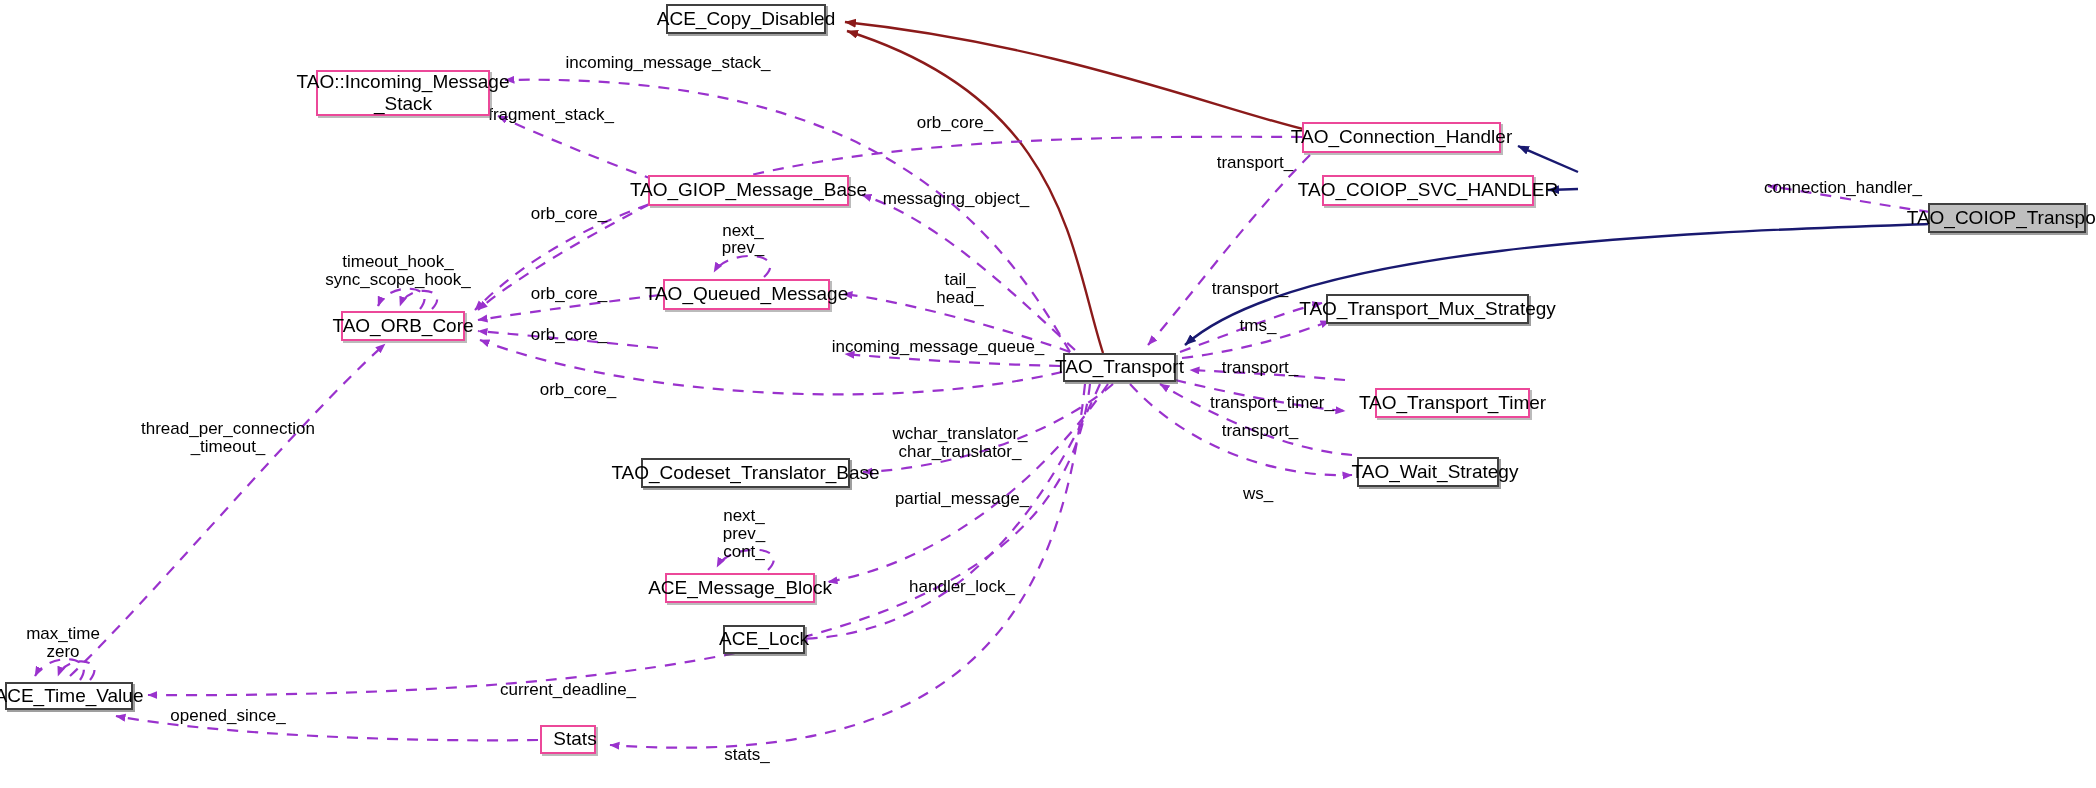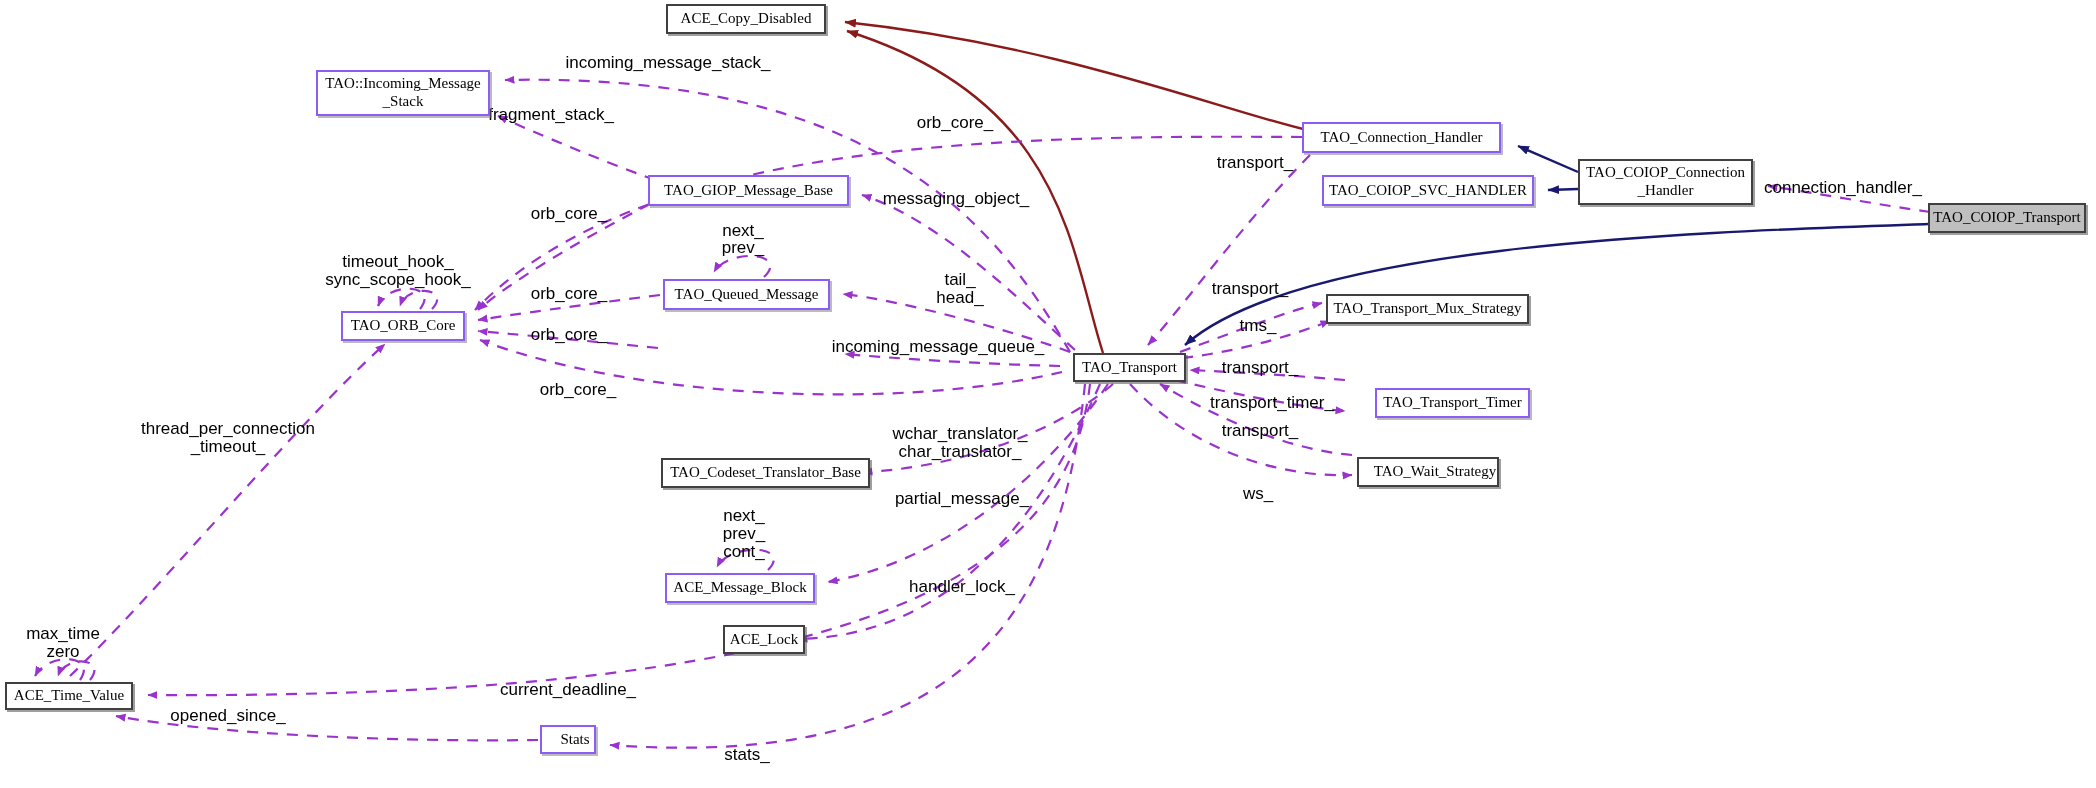--- a/index.html
+++ b/index.html
@@ -46,34 +46,34 @@
     fill: #000000;
     dominant-baseline: middle;
   }
   .node-box {
     position: absolute;
     box-sizing: border-box;
     display: flex;
     align-items: center;
     justify-content: center;
     text-align: center;
-    font-family: Liberation Serif, serif;
-    font-size: 15px;
+    font-family: Liberation Sans, sans-serif;
+    font-size: 19px;
     line-height: 1.18;
     color: #000000;
     background: #ffffff;
     white-space: pre-line;
     padding: 2px 6px;
   }
   .node-black {
     border: 2px solid #404040;
     box-shadow: 2px 2px 0 0 rgba(80,80,80,0.55);
   }
   .node-red {
-    border: 2px solid #8b5cf6;
+    border: 2px solid #ec4899;
     box-shadow: 2px 2px 0 0 rgba(120,120,120,0.5);
   }
   .node-target {
     border: 2px solid #404040;
     background: #bfbfbf;
     box-shadow: 2px 2px 0 0 rgba(80,80,80,0.55);
   }
 </style>
 </head>
 <body>
@@ -229,41 +229,39 @@
 
   <div class="node-box node-black" style="left:666px;top:4px;width:160px;height:30px;">ACE_Copy_Disabled</div>
 
   <div class="node-box node-red" style="left:316px;top:70px;width:174px;height:46px;">TAO::Incoming_Message
 _Stack</div>
 
   <div class="node-box node-red" style="left:1302px;top:122px;width:199px;height:31px;">TAO_Connection_Handler</div>
 
   <div class="node-box node-red" style="left:1322px;top:175px;width:212px;height:31px;">TAO_COIOP_SVC_HANDLER</div>
 
-  <div class="node-box node-black" style="left:1578px;top:159px;width:175px;height:46px;">TAO_COIOP_Connection
-_Handler</div>
 
   <div class="node-box node-target" style="left:1928px;top:203px;width:158px;height:30px;">TAO_COIOP_Transport</div>
 
   <div class="node-box node-red" style="left:648px;top:175px;width:201px;height:31px;">TAO_GIOP_Message_Base</div>
 
   <div class="node-box node-red" style="left:663px;top:279px;width:167px;height:31px;">TAO_Queued_Message</div>
 
   <div class="node-box node-red" style="left:341px;top:311px;width:124px;height:30px;">TAO_ORB_Core</div>
 
 
-  <div class="node-box node-black" style="left:1063px;top:353px;width:113px;height:29px;margin-left:10px;">TAO_Transport</div>
+  <div class="node-box node-black" style="left:1063px;top:353px;width:113px;height:29px;">TAO_Transport</div>
 
   <div class="node-box node-black" style="left:1326px;top:294px;width:203px;height:30px;">TAO_Transport_Mux_Strategy</div>
 
   <div class="node-box node-red" style="left:1351px;top:388px;width:155px;height:30px;margin-left:24px;">TAO_Transport_Timer</div>
 
   <div class="node-box node-black" style="left:1357px;top:457px;width:142px;height:30px;padding-left:20px;">TAO_Wait_Strategy</div>
 
-  <div class="node-box node-black" style="left:661px;top:458px;width:209px;height:30px;">TAO_Codeset_Translator_Base</div>
+  <div class="node-box node-black" style="left:641px;top:458px;width:209px;height:30px;">TAO_Codeset_Translator_Base</div>
 
   <div class="node-box node-red" style="left:665px;top:573px;width:150px;height:30px;">ACE_Message_Block</div>
 
   <div class="node-box node-black" style="left:703px;top:625px;width:82px;height:29px;margin-left:20px;">ACE_Lock</div>
 
   <div class="node-box node-black" style="left:5px;top:682px;width:128px;height:28px;">ACE_Time_Value</div>
 
   <div class="node-box node-red" style="left:540px;top:725px;width:56px;height:29px;padding-left:20px;">Stats</div>
 
 </div>

